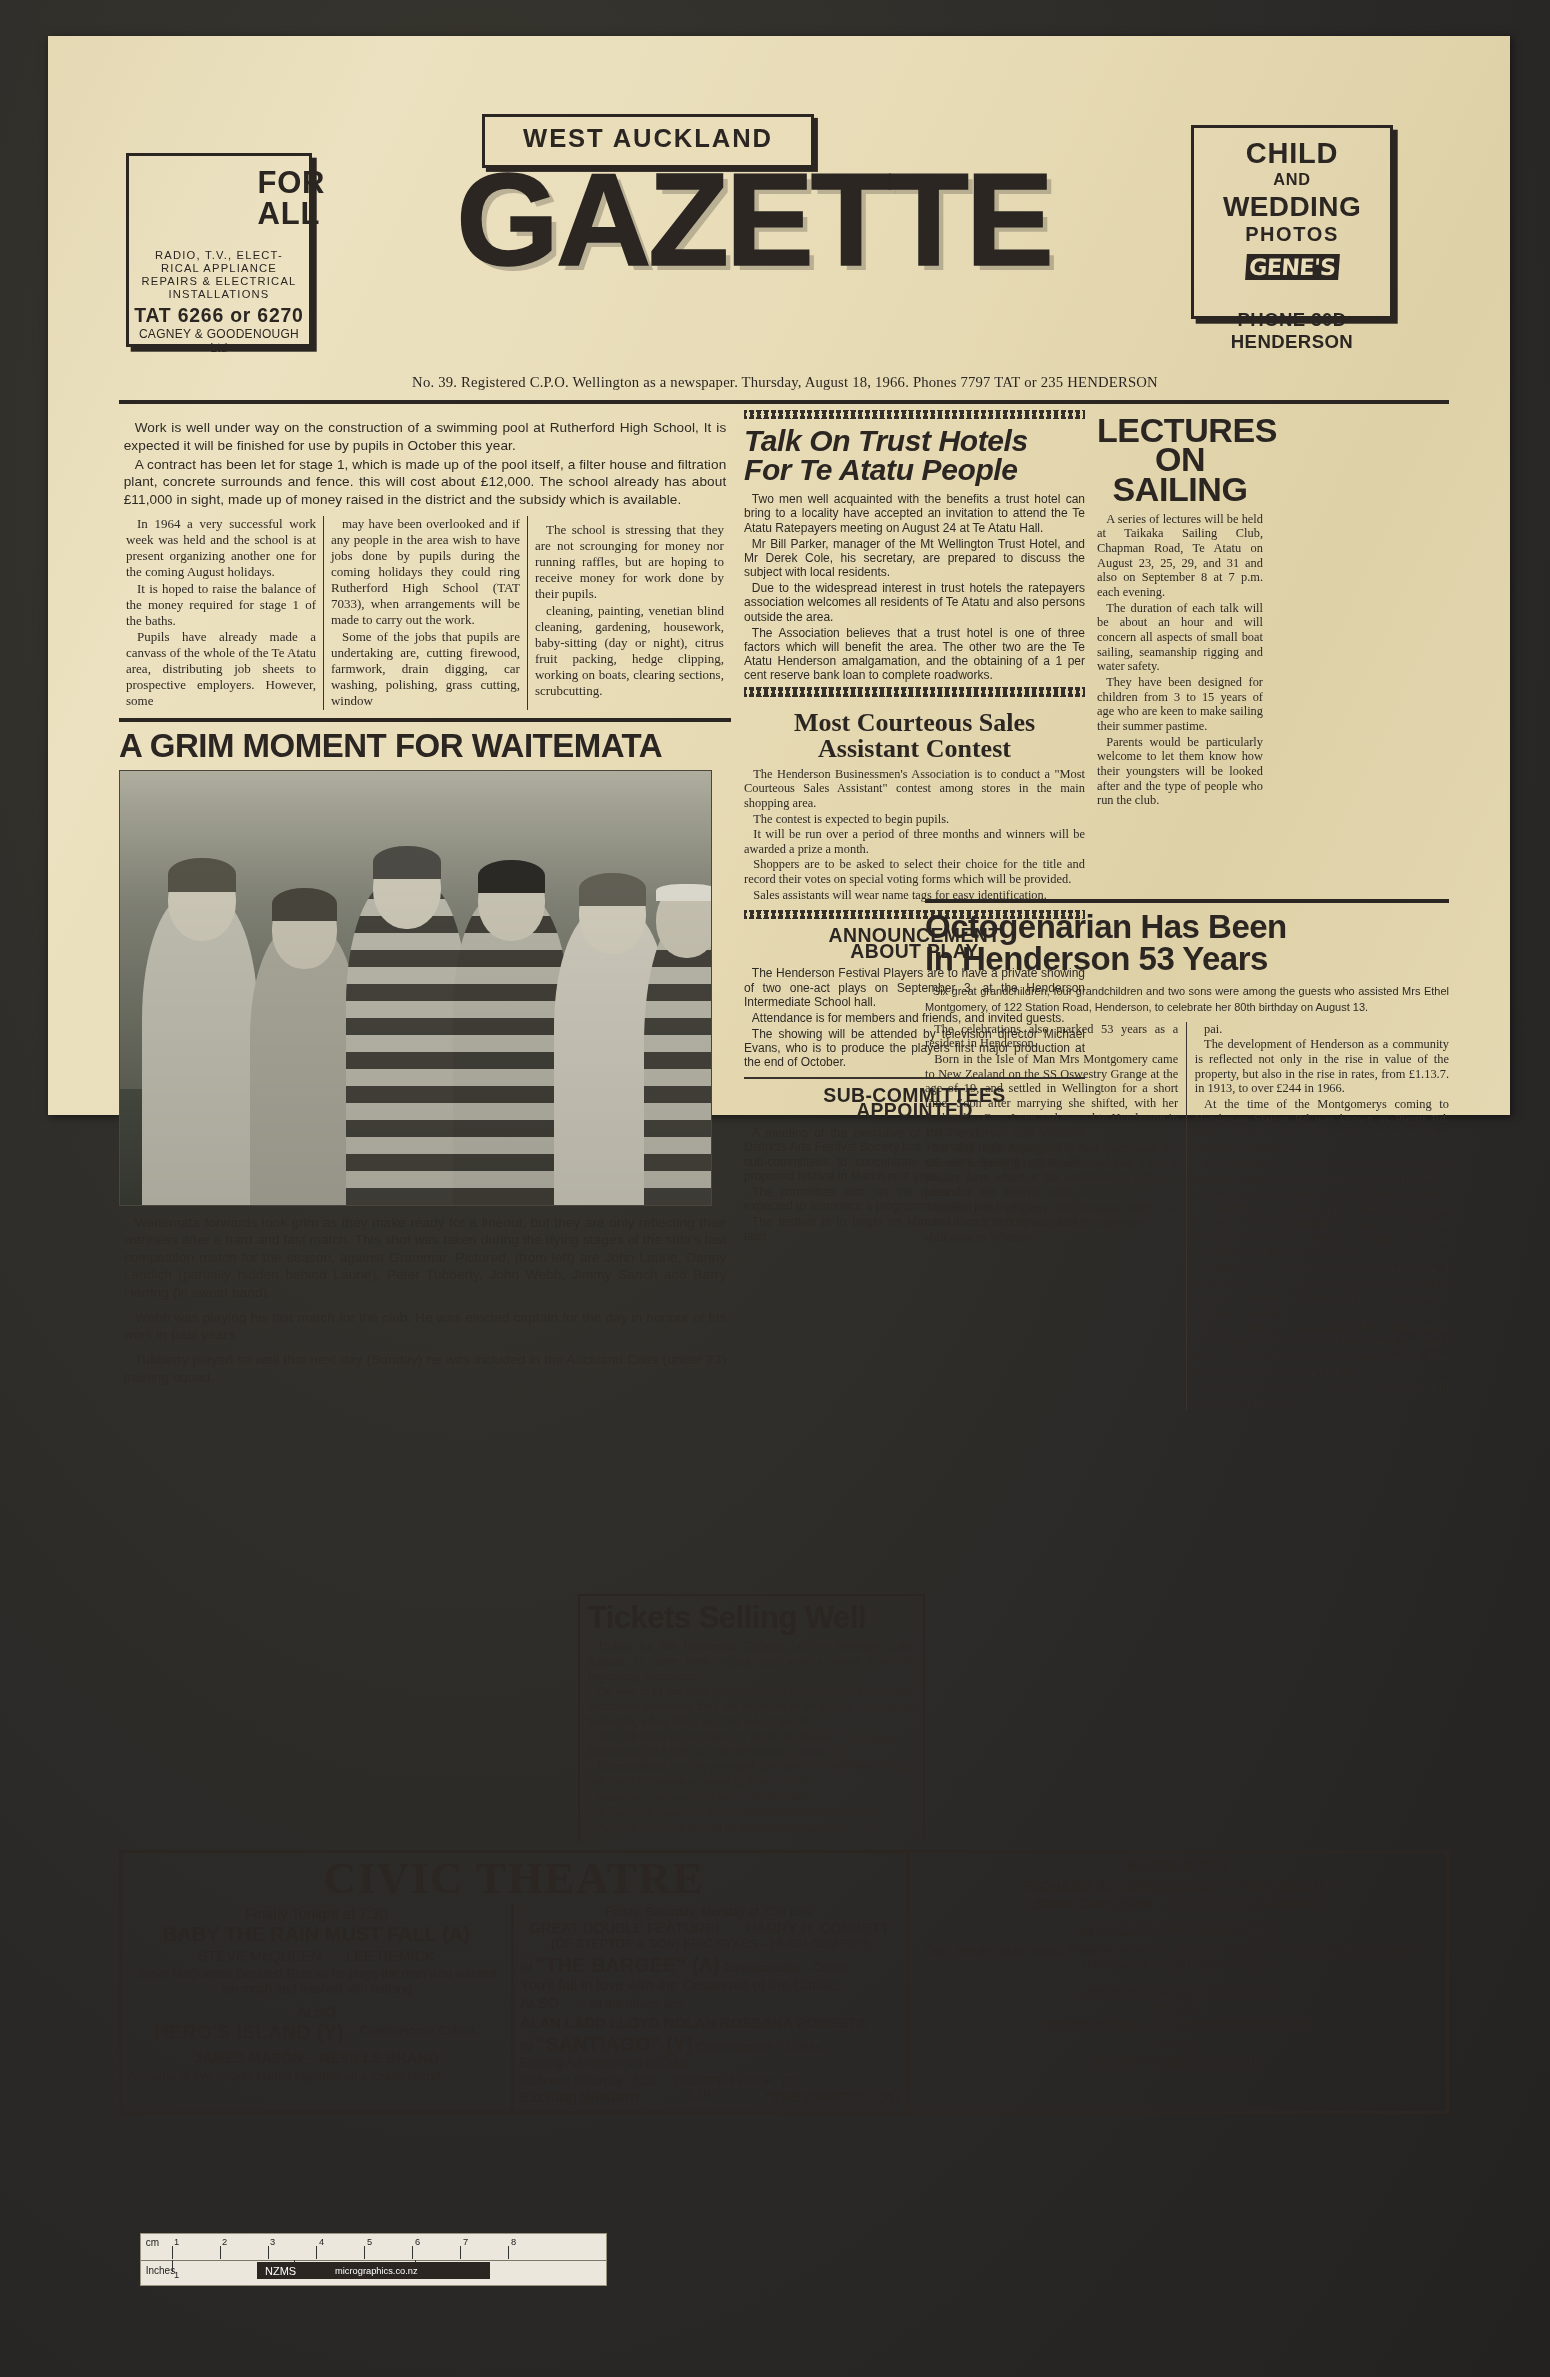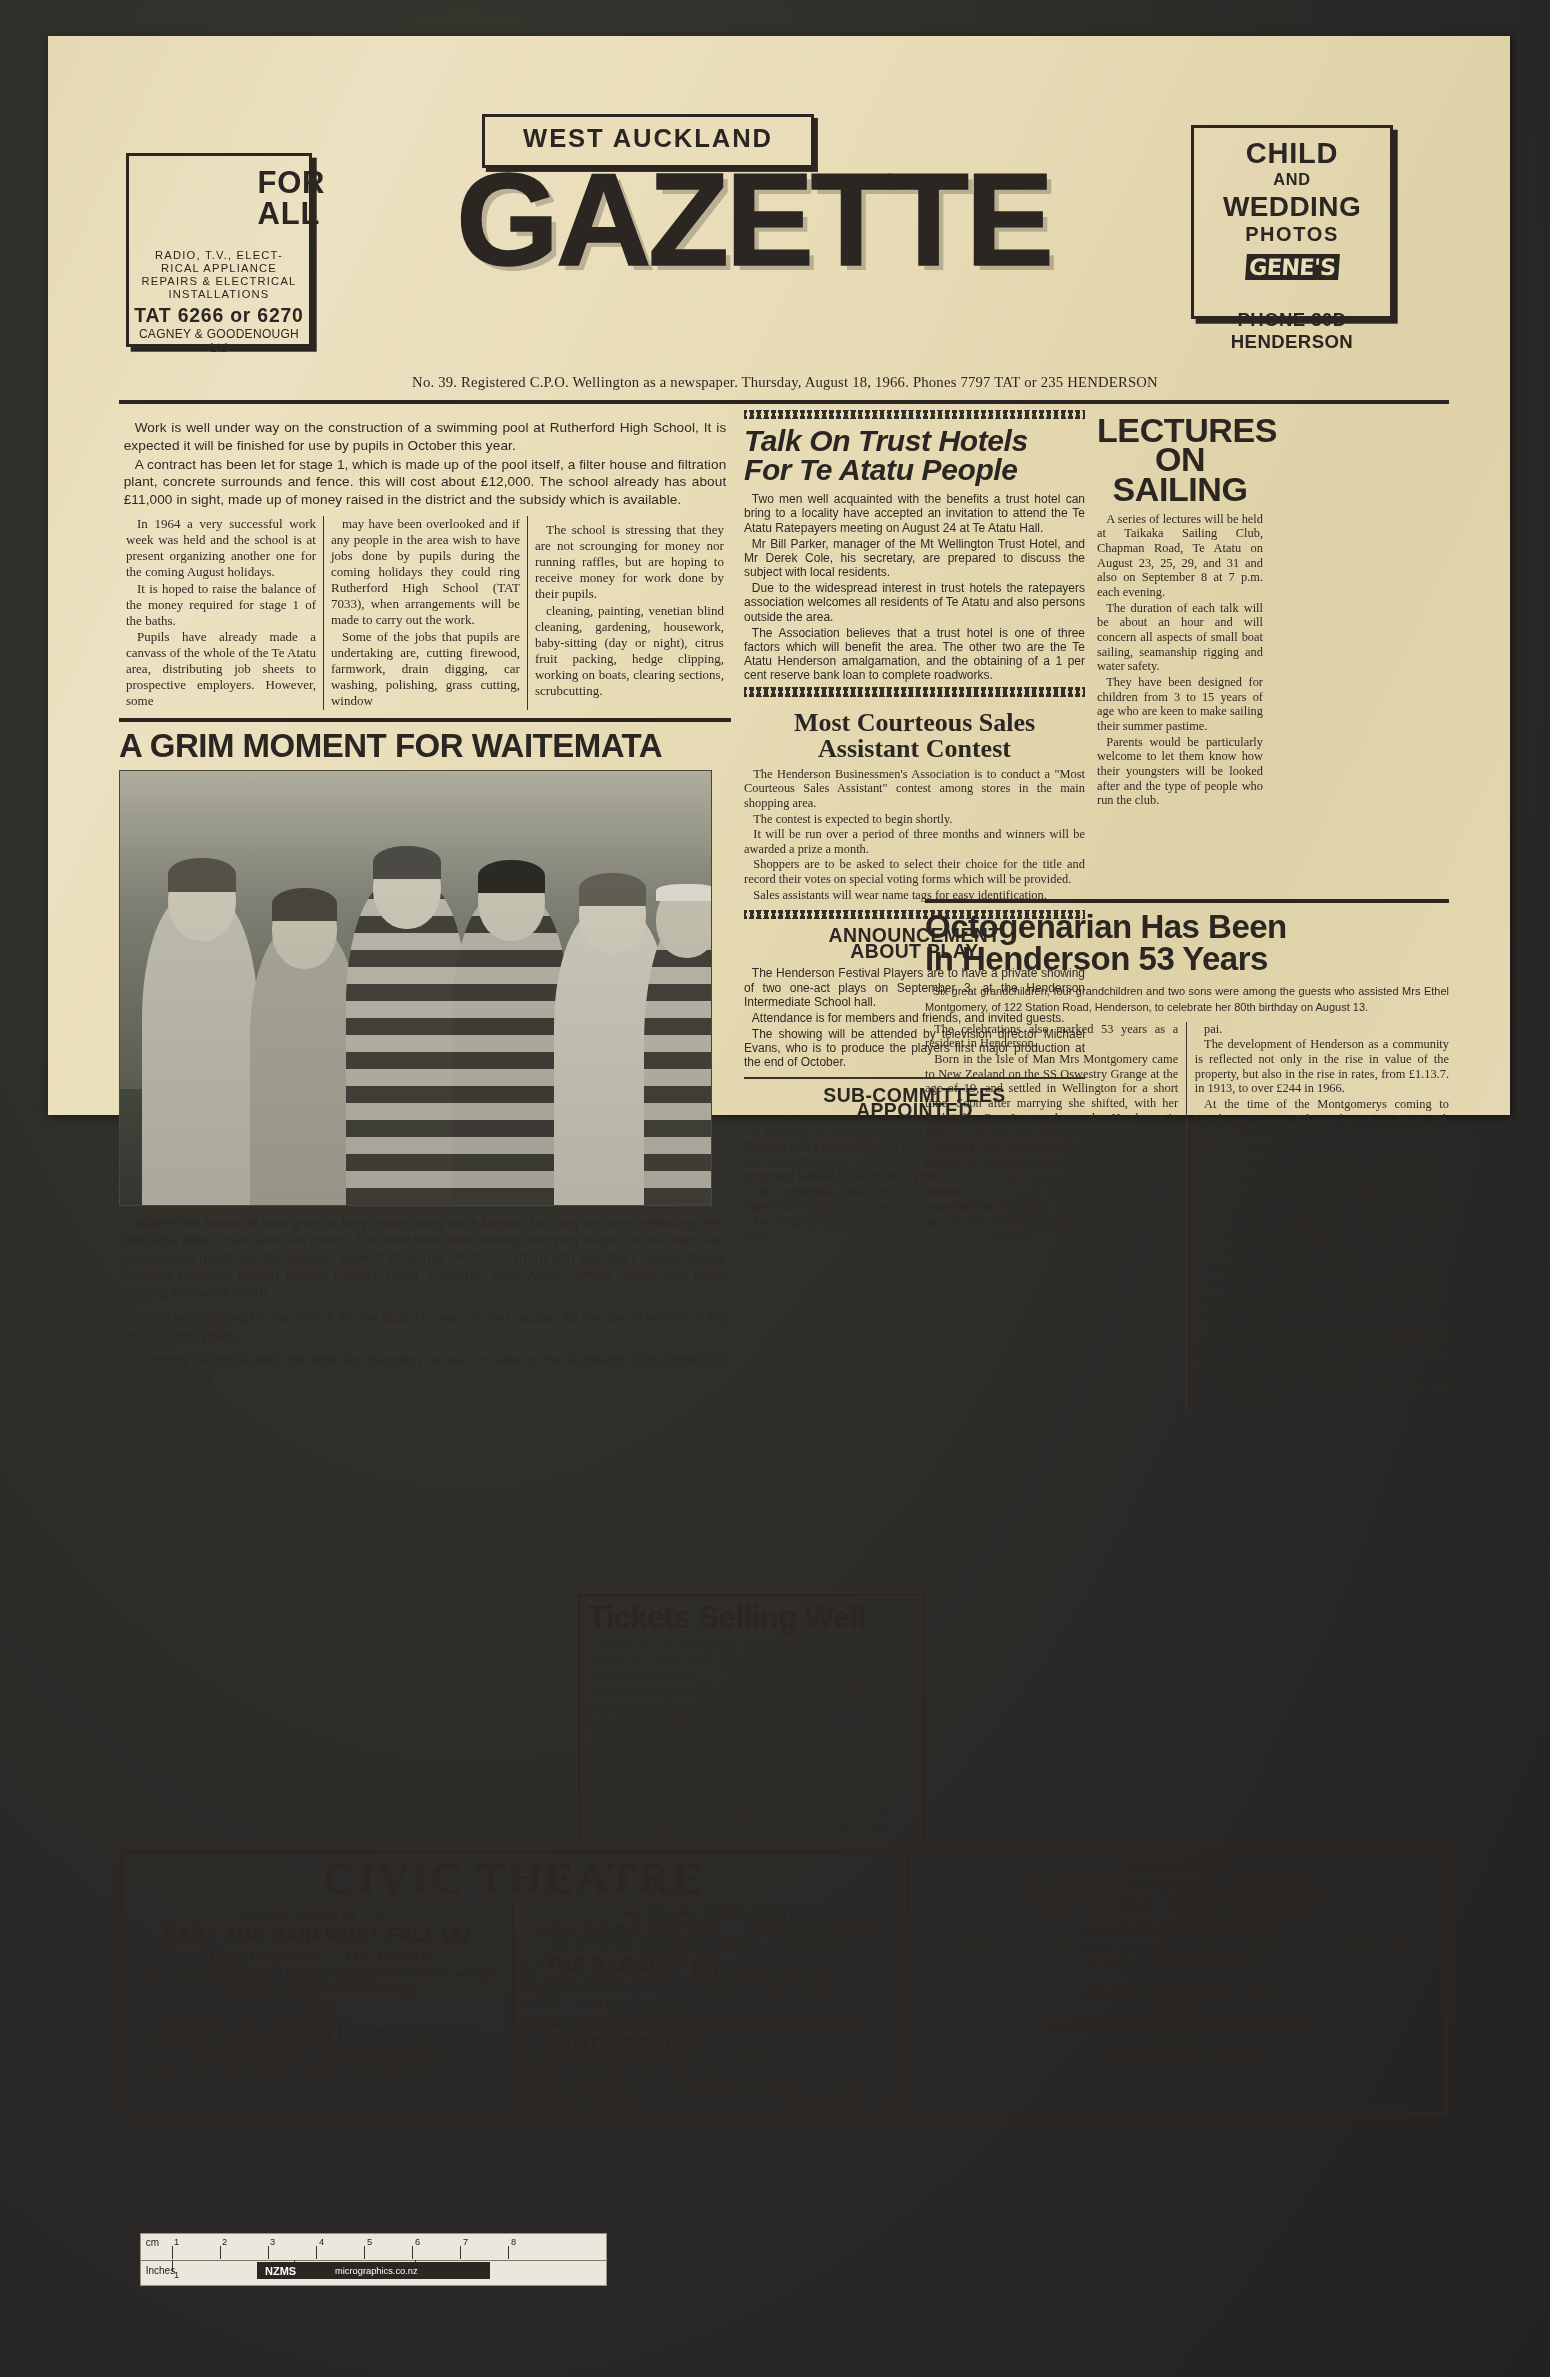--- a/index.html
+++ b/index.html
@@ -370,21 +370,21 @@
           <p>Mr Bill Parker, manager of the Mt Wellington Trust Hotel, and Mr Derek Cole, his secretary, are prepared to discuss the subject with local residents.</p>
           <p>Due to the widespread interest in trust hotels the ratepayers association welcomes all residents of Te Atatu and also persons outside the area.</p>
           <p>The Association believes that a trust hotel is one of three factors which will benefit the area.  The other two are the Te Atatu Henderson amalgamation, and the obtaining of a 1 per cent reserve bank loan to complete roadworks.</p>
         </div>
         <div class="wavy wavy2" style="margin-top:4.7px;"></div>
 
         <h2 class="serifbig" style="margin-top:11px;">Most Courteous Sales</h2>
         <h2 class="serifbig" style="margin-top:-6.2px;">Assistant Contest</h2>
         <div class="tiny-serif">
           <p>The Henderson Businessmen's Association is to conduct a "Most Courteous Sales Assistant" contest among stores in the main shopping area.</p>
-          <p>The contest is expected to begin shortly.</p>
+          <p>The contest is expected to begin pupils.</p>
           <p>It will be run over a period of three months and winners will be awarded a prize a month.</p>
           <p>Shoppers are to be asked to select their choice for the title and record their votes on special voting forms which will be provided.</p>
           <p>Sales assistants will wear name tags for easy identification.</p>
         </div>
 
         <div class="wavy wavy2" style="margin-top:7.8px;"></div>
         <h3 class="center-sans">ANNOUNCEMENT</h3>
         <h3 class="center-sans" style="margin-top:-11px;">ABOUT PLAY</h3>
         <div class="tiny-sans">
           <p>The Henderson Festival Players are to have a private showing of two one-act plays on September 3, at the Henderson Intermediate School hall.</p>
@@ -565,16 +565,16 @@
     </div>
   <div id="in-ticks">
       <div style="position: absolute; left: 31px; top: 26px; width: 0.8px; height: 12.4px; background: rgb(51, 51, 51);"></div>
       <div style="position: absolute; left: 33px; top: 36px; font-family: &quot;Liberation Sans&quot;, sans-serif; font-size: 9.3px; color: rgb(34, 34, 34);">1</div>
       <div style="position: absolute; left: 153px; top: 26px; width: 0.8px; height: 12.4px; background: rgb(51, 51, 51);"></div>
       <div style="position: absolute; left: 155px; top: 36px; font-family: &quot;Liberation Sans&quot;, sans-serif; font-size: 9.3px; color: rgb(34, 34, 34);">2</div>
       <div style="position: absolute; left: 274px; top: 26px; width: 0.8px; height: 12.4px; background: rgb(51, 51, 51);"></div>
       <div style="position: absolute; left: 277px; top: 36px; font-family: &quot;Liberation Sans&quot;, sans-serif; font-size: 9.3px; color: rgb(34, 34, 34);">3</div>
     </div>
   <div style="position:absolute;left:116px;top:28px;width:233px;height:17px;background:#2b2622;"></div>
-  <div style="position:absolute;left:124px;top:31px;font-family:'Liberation Sans',sans-serif;font-size:11px;font-weight:bold;color:#fff;">NZMS</div>
+  <div style="position:absolute;left:124px;top:31px;font-family:'Liberation Sans',sans-serif;font-size:11px;font-weight:normal;color:#fff;">NZMS</div>
   <div style="position:absolute;left:194px;top:32px;font-family:'Liberation Sans',sans-serif;font-size:9.3px;color:#fff;">micrographics.co.nz</div>
 </div>
 
 
 </body></html>

